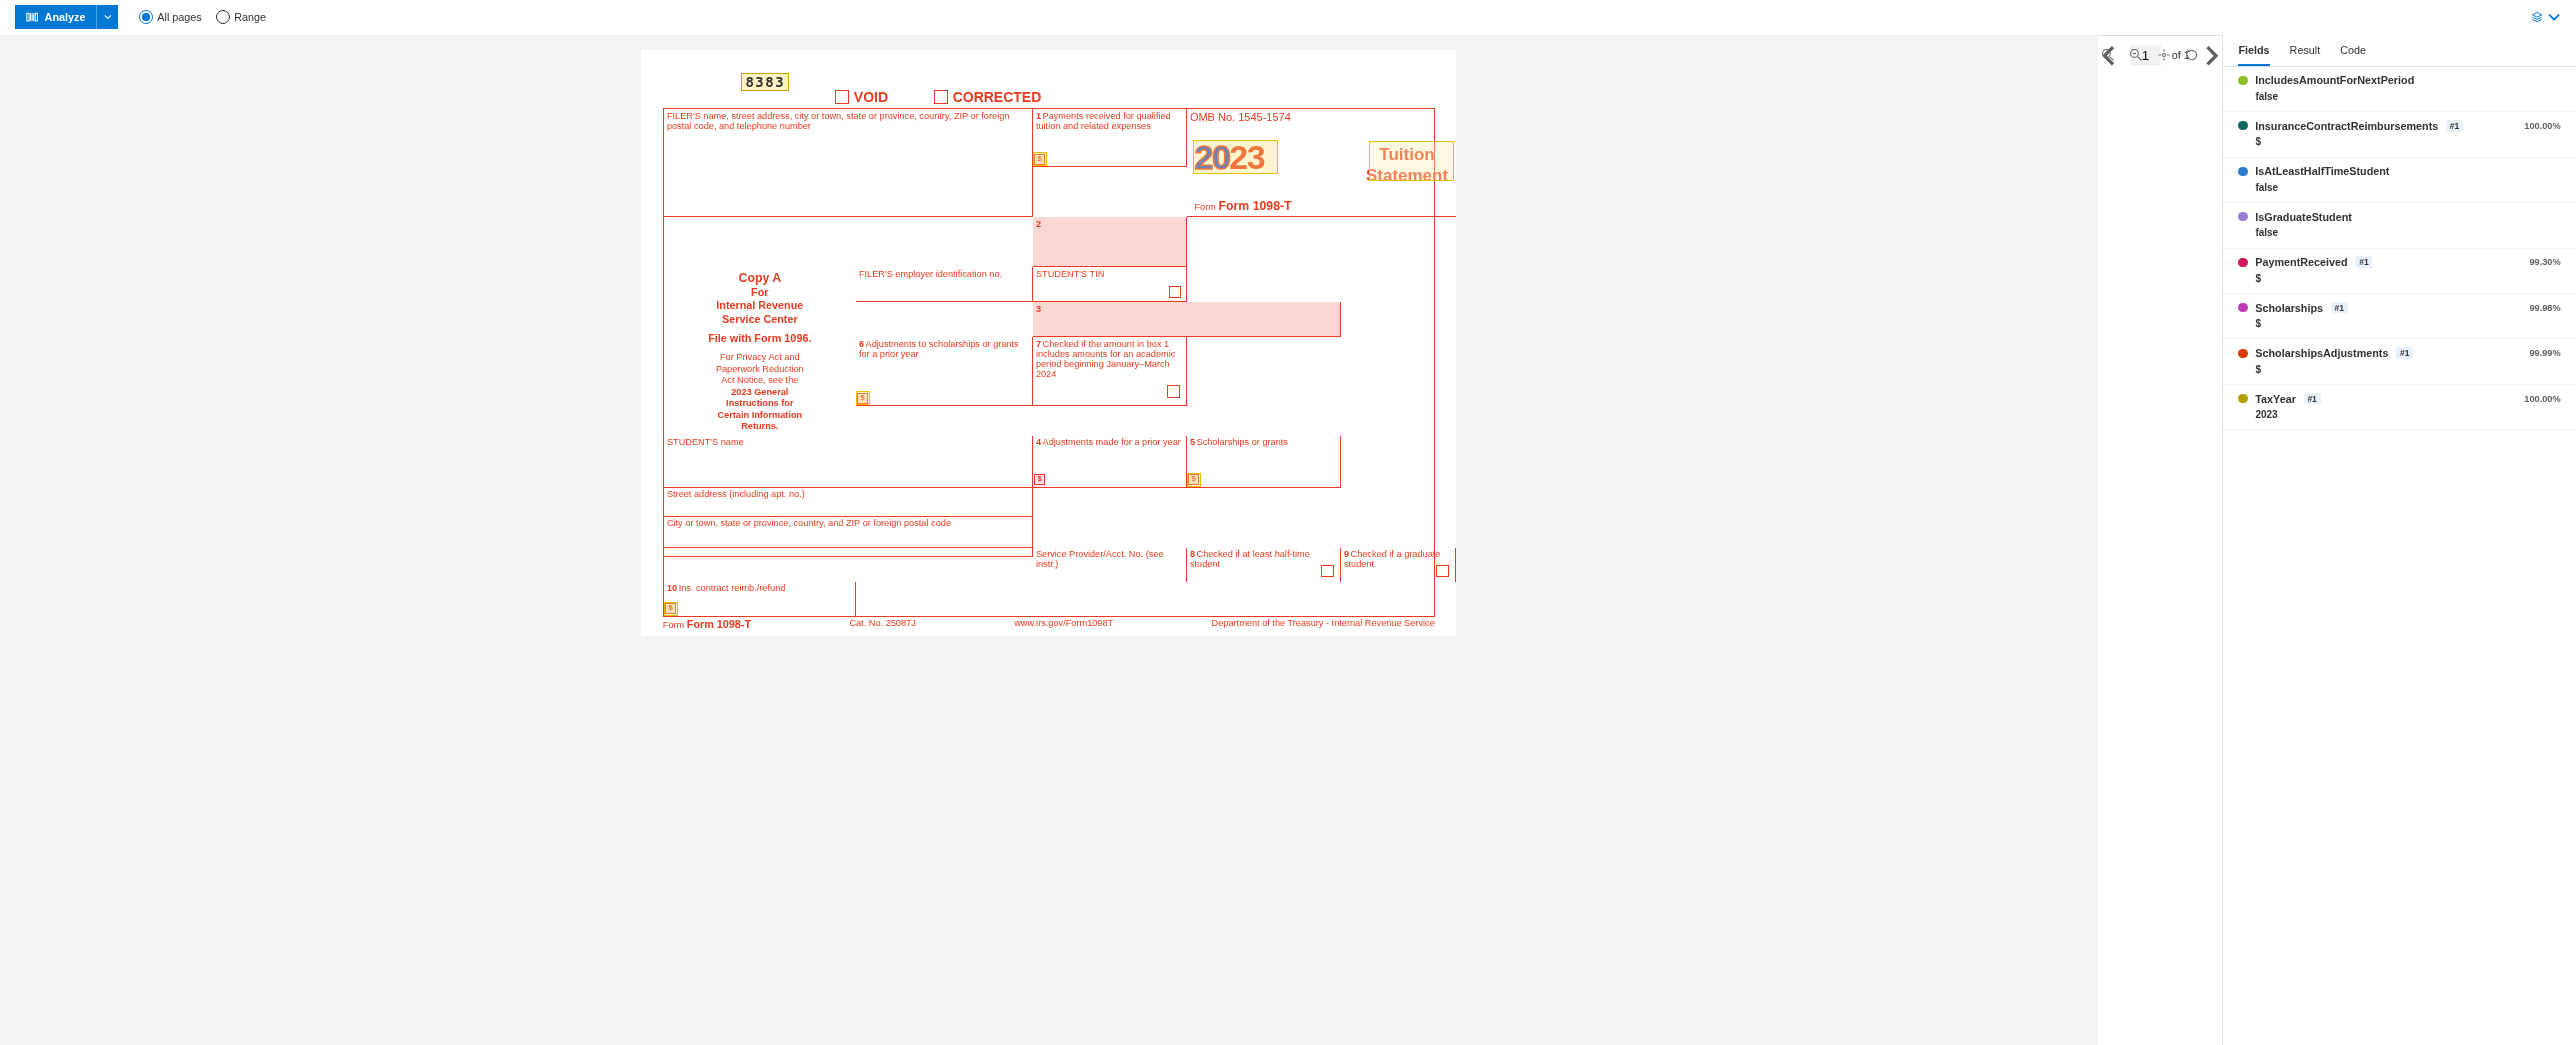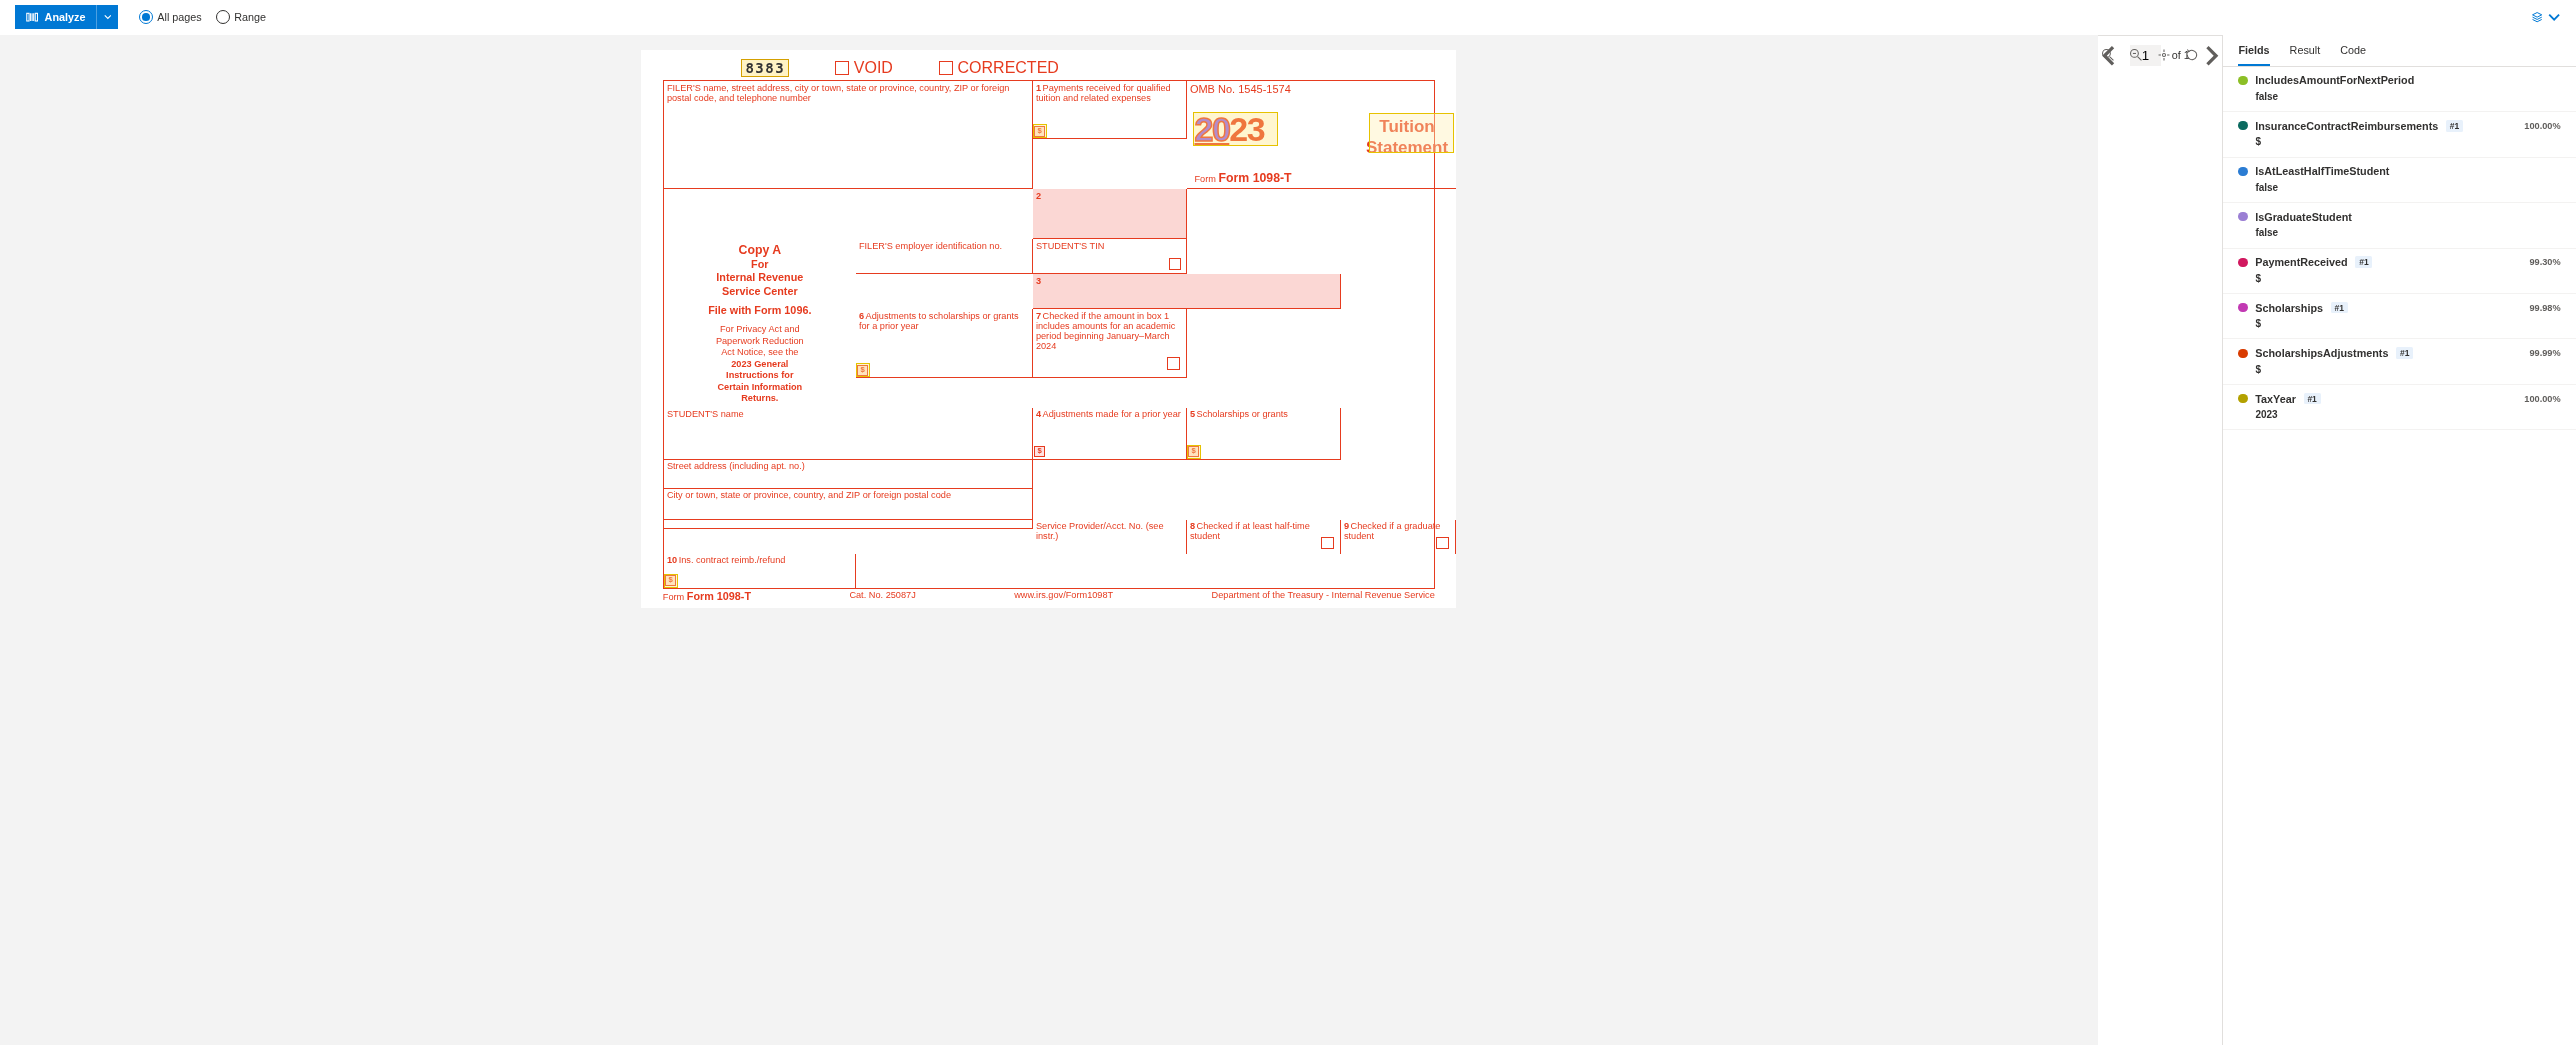--- a/index.html
+++ b/index.html
@@ -24,34 +24,34 @@
 
 .main { flex: 1; display: flex; min-height: 0; }
 .doc-pane { flex: 1; display: flex; flex-direction: row; min-width: 0; background: #fff; }
 .doc-scroll { flex: 1; background: #f3f3f3; padding: 15.4px 0 7.7px; overflow: auto; display: flex; justify-content: center; align-items: flex-start; }
 .doc-page { background: #fff; width: 815px; position: relative; padding: 9.2px 0 6.1px; }
 
 
 .form-red { color: #e63b1f; }
 .form-top { display: flex; align-items: center; gap: 46px; margin-left: 100px; margin-bottom: 3.1px; }
 .form-ocr { background: #fff3c4; border: 0.8px solid #d4a000; font-family: monospace; letter-spacing: 1.5px; padding: 0 3.1px; font-size: 14px; font-weight:700; color:#333; }
-.chk-lbl { display: flex; align-items: center; gap: 4.6px; font-size: 16px; font-weight: 400; }
+.chk-lbl { display: flex; align-items: center; gap: 4.6px; font-size: 14px; font-weight: 700; margin-top: 30px; }
 .chk-box { width: 14px; height: 14px; border: 1.5px solid #e63b1f; display:inline-block; }
 .form-body { margin: 0 21.5px; border: 1.5px solid #e63b1f; display: grid; grid-template-columns: 192px 177px 154px 154px 115px; position: relative; }
 .cell { border-right: 1.5px solid #e63b1f; border-bottom: 1.5px solid #e63b1f; padding: 1.5px 3.1px; font-size: 9.2px; position: relative; }
 .cell.nr { border-right: none; }
 .cell.nb { border-bottom: none; }
 .cell .num { font-weight: 700; margin-right: 1.5px; }
 .cell.pink { background: #fbd7d4; }
 .hl-box { position:absolute; background:rgba(255,230,120,0.35); border:0.8px solid #e6c200; }
 .tiny-chk { position:absolute; width:12.3px; height:12.3px; border:1.5px solid #e63b1f; }
 .dollar-ico { position:absolute; width:10.8px; height:10.8px; border:1.5px solid #e63b1f; font-size:7.7px; line-height:7.7px; text-align:center; font-weight:700; background:rgba(255,200,200,0.5); }
 .side-txt { text-align: center; font-weight:700; font-size:10.8px; padding:3.1px 4.6px; line-height:1.25; }
 .yr { font-size:34px; font-weight:800; letter-spacing:-1.5px; }
-.yr .y20 { color:#8b5cf6;text-decoration:underline; -webkit-text-stroke:1.5px #e63b1f; }
+.yr .y20 { color:#1d4ed8; -webkit-text-stroke:1.5px #e63b1f; }
 .yr .y23 { color:#e63b1f; }
 .form-foot { margin: 1.5px 21.5px 0; display:flex; justify-content:space-between; font-size:9.2px; }
 .form-warn { margin: 0 21.5px; font-size:15.4px; font-weight:800; letter-spacing:0.4px; word-spacing:3.1px; }
 
 
 .doc-foot { height: 40px; display:flex; align-items:center; justify-content:center; gap:10.8px; border-top:0.8px solid #e1dfdd; background:#fff; position:relative; }
 .pg-btn { width:21.5px; height:21.5px; border:none; background:transparent; cursor:pointer; display:flex; align-items:center; justify-content:center; color:#605e5c; }
 .pg-input { width:31px; height:21.5px; text-align:center; background:#f3f2f1; border:none; }
 .doc-zoom { position:absolute; right:23px; display:flex; gap:14px; }
 .doc-zoom svg { width:14px; height:14px; color:#605e5c; cursor:pointer; }

